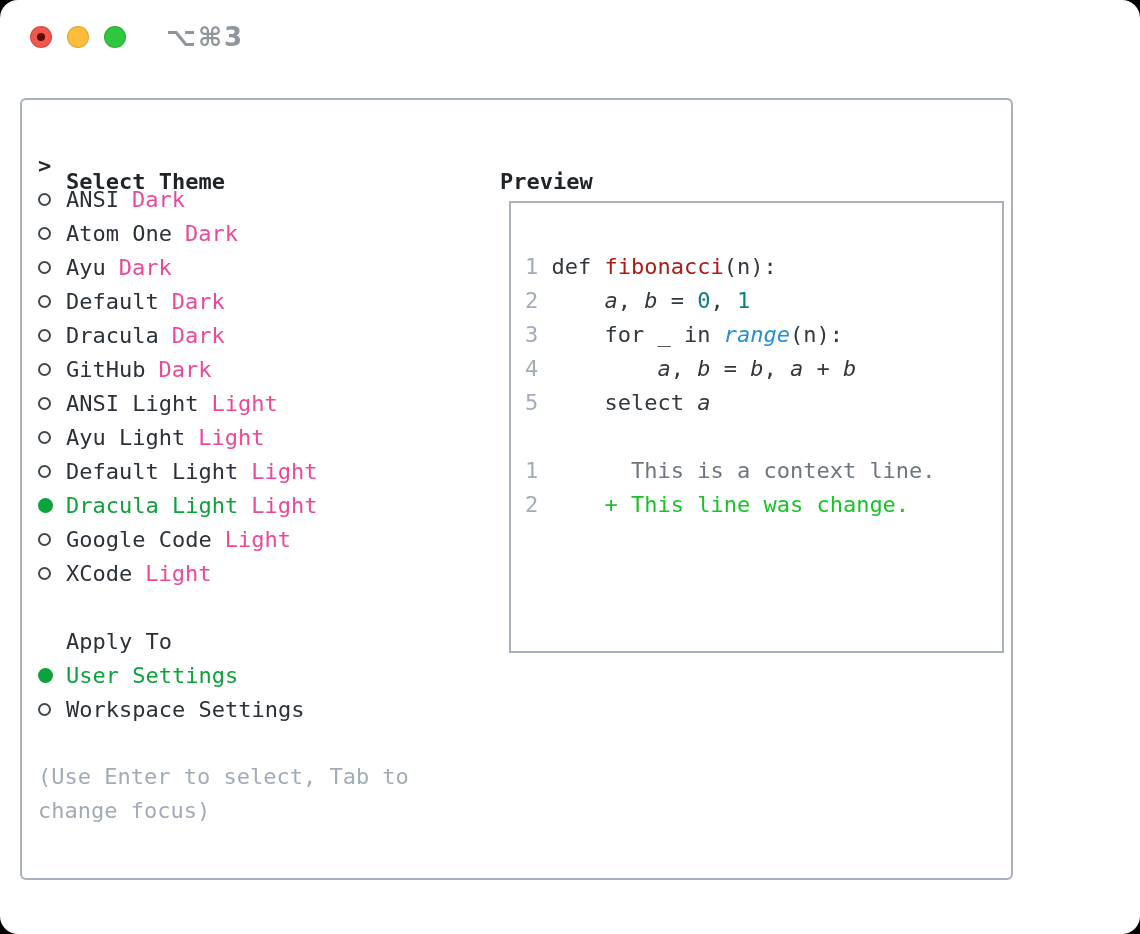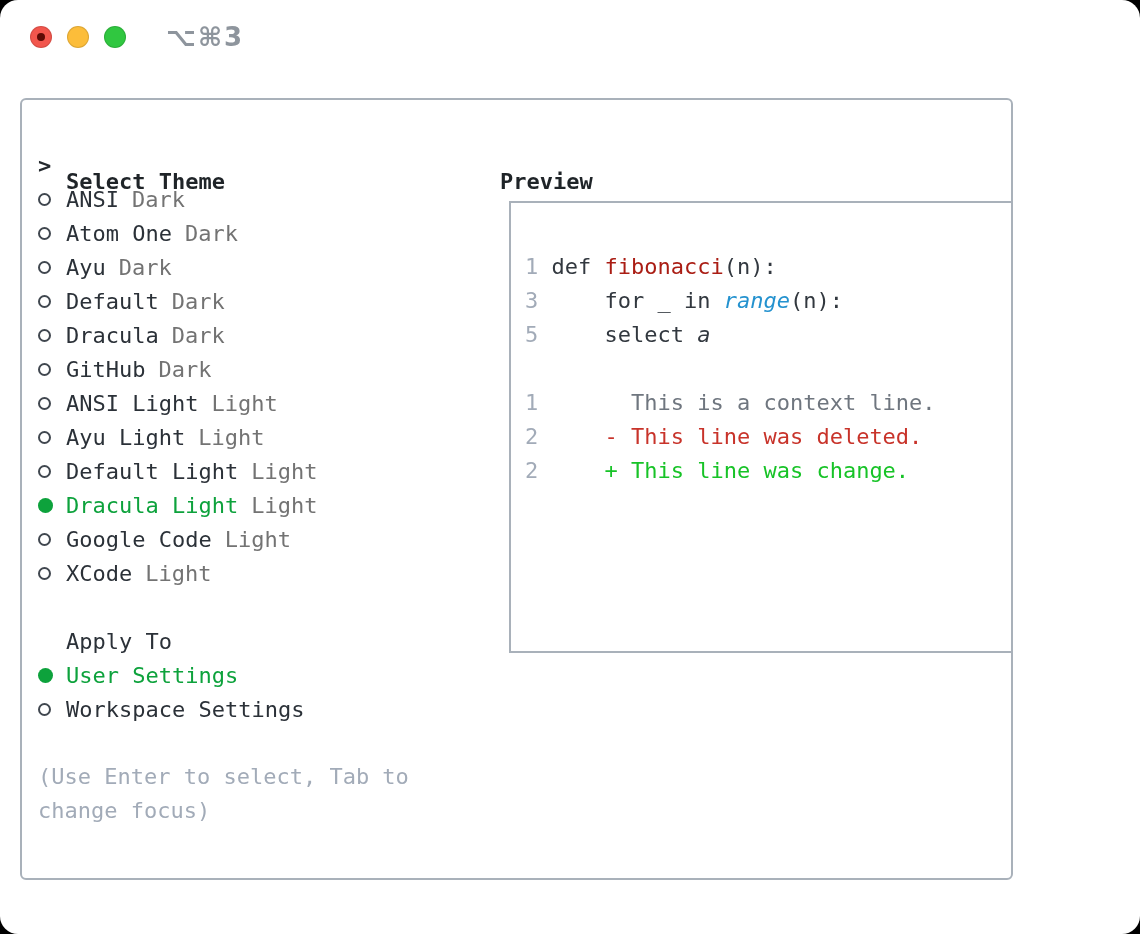--- a/index.html
+++ b/index.html
@@ -27,28 +27,28 @@
   }
   .row{display:flex;align-items:center;height:34px;font-size:22px;white-space:pre;}
   .left-col{position:absolute;left:16px;top:48px;width:452px;}
   .icon-cell{width:28px;display:inline-flex;align-items:center;flex:0 0 28px;}
   .radio{width:13px;height:13px;border-radius:50%;box-sizing:border-box;border:2px solid #40474f;}
   .radio.sel{width:15px;height:15px;border:none;background:#0da23c;}
   .prompt{font-weight:bold;color:#24292e;}
   .hdr{font-weight:bold;color:#1f2428;margin-top:33px;}
   .item-label{color:#2b3138;}
   .item-label.sel{color:#0da23c;}
-  .variant{color:#737373;margin-left:13px;}
+  .variant{color:#ec4899;margin-left:13px;}
   .spacer{height:34px;}
   .help{color:#a2abb8;font-size:22px;line-height:34px;white-space:pre;}
   
   .right-col{position:absolute;left:478px;top:48px;}
   .preview-box{
     margin:19px 0 0 9px;width:473px;height:401px;box-sizing:content-box;
-    border:2px solid #a9b1ba;background:#fff;padding:47px 13px 0 14px;overflow:hidden;
+    border:2px solid #a9b1ba;background:#fff;padding:47px 4px 0 14px;overflow:hidden;
   }
   .pline{height:34px;font-size:22px;line-height:34px;white-space:pre;}
   .lnum{color:#a2abb8;}
   .s-code{color:#32383f;}
   .s-func{color:#aa1d14;}
   .s-var{color:#32383f;font-style:italic;}
   .s-num{color:#0d7d7d;}
   .s-builtin{color:#2492cf;font-style:italic;}
   .s-context{color:#6f767f;}
   .s-del{color:#c8332a;}
@@ -157,23 +157,24 @@
       <div class="help">change focus)</div>
     </div>
 
     <div class="right-col">
       <div class="row">
         <span class="hdr">Preview</span>
       </div>
 
       <div class="preview-box">
         <div class="pline"><span class="lnum">1</span><span class="s-code"> def </span><span class="s-func">fibonacci</span><span class="s-code">(n):</span></div>
+        <div class="pline"><span class="lnum">2</span><span class="s-code">     </span><span class="s-var">a</span><span class="s-code">, </span><span class="s-var">b</span><span class="s-code"> = </span><span class="s-num">0</span><span class="s-code">, </span><span class="s-num">1</span></div>
         <div class="pline"><span class="lnum">3</span><span class="s-code">     for _ in </span><span class="s-builtin">range</span><span class="s-code">(n):</span></div>
+        <div class="pline"><span class="lnum">4</span><span class="s-code">         </span><span class="s-var">a</span><span class="s-code">, </span><span class="s-var">b</span><span class="s-code"> = </span><span class="s-var">b</span><span class="s-code">, </span><span class="s-var">a</span><span class="s-code"> + </span><span class="s-var">b</span></div>
         <div class="pline"><span class="lnum">5</span><span class="s-code">     select </span><span class="s-var">a</span></div>
         <div class="pline"></div>
         <div class="pline"><span class="lnum">1</span><span class="s-context">       This is a context line.</span></div>
-        <div class="pline"><span class="lnum">2</span><span class="s-del">     - This line was deleted.</span></div>
         <div class="pline"><span class="lnum">2</span><span class="s-add">     + This line was change.</span></div>
       </div>
     </div>
 
   </div>
 </div>
 
 </body></html>

